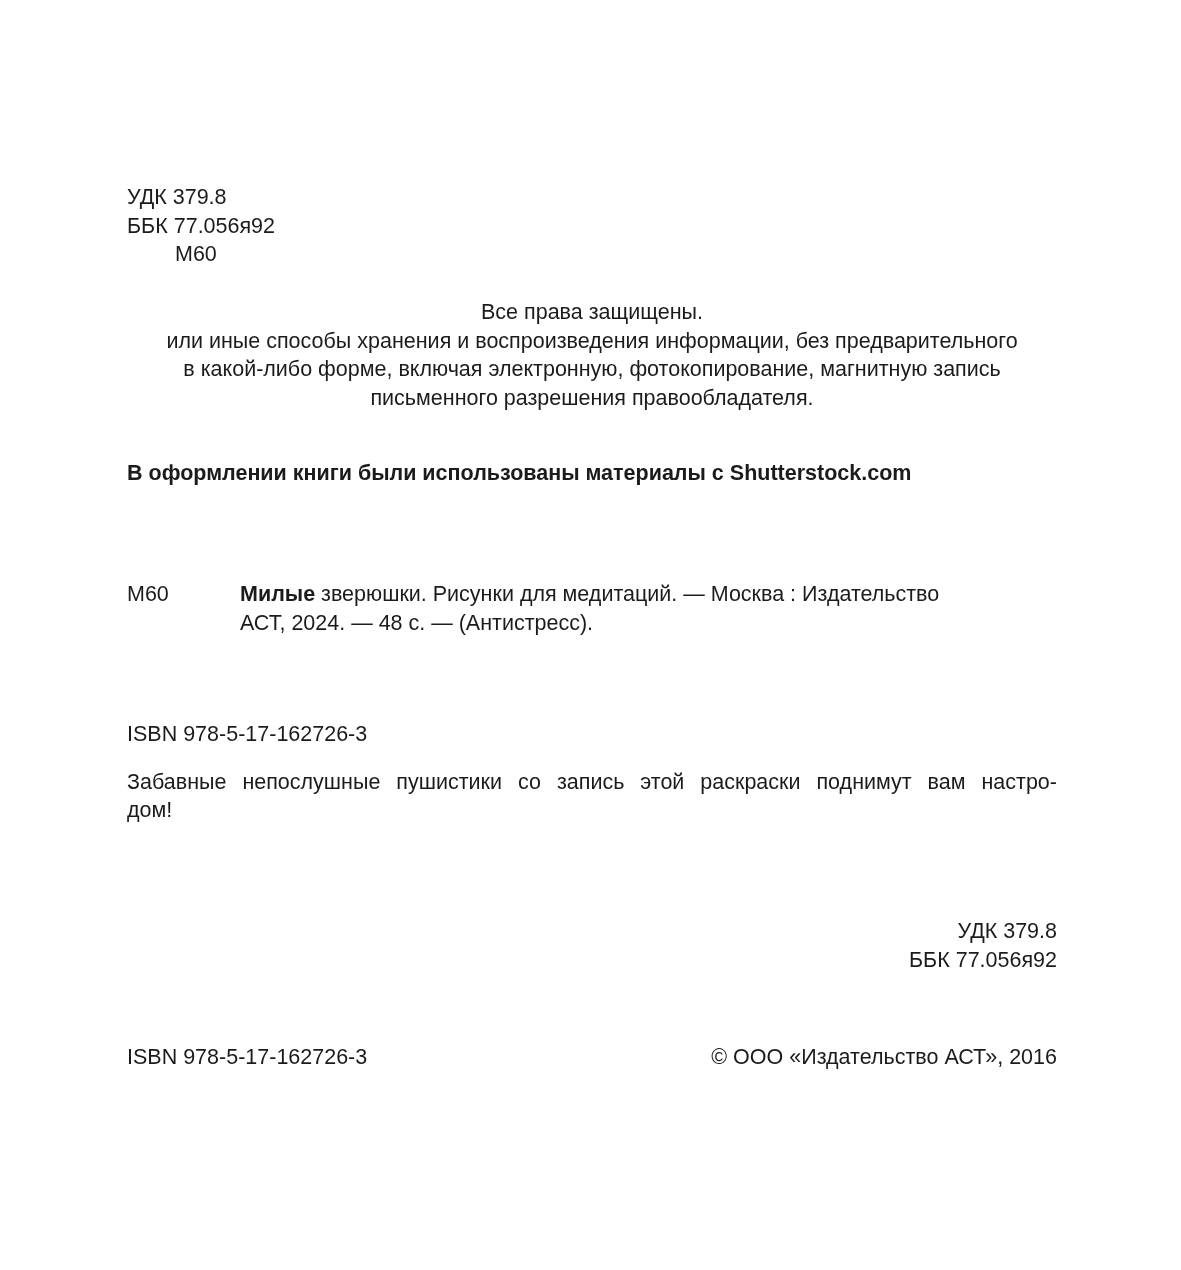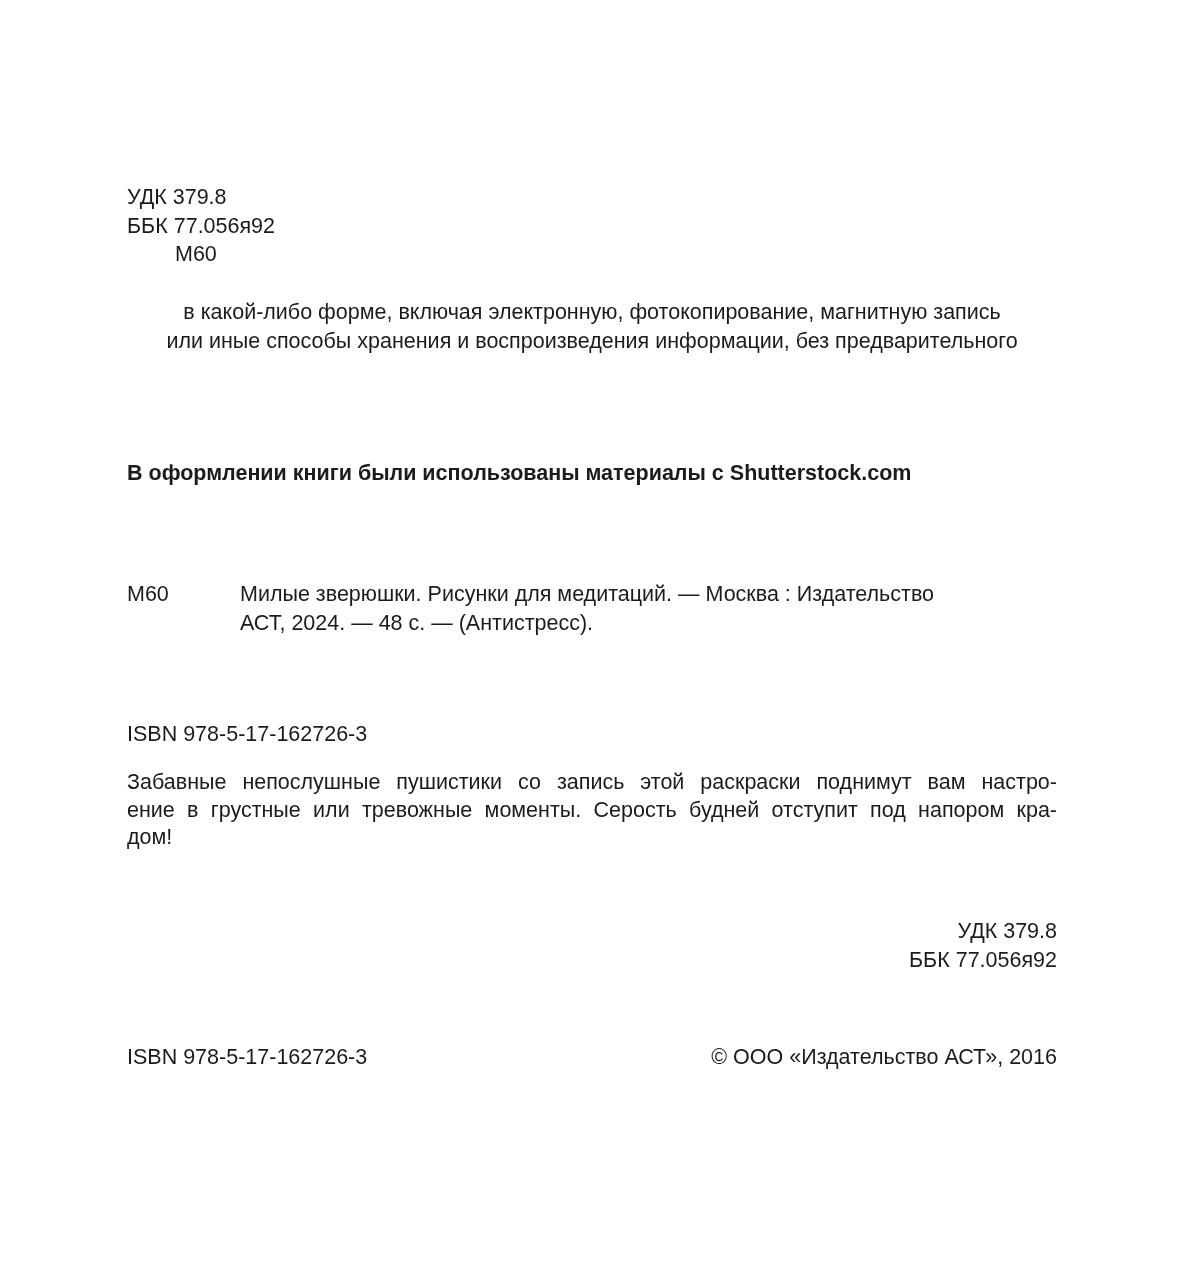--- a/index.html
+++ b/index.html
@@ -25,58 +25,59 @@
     line-height: 28.5px;
     font-weight: 400;
   }
   .top-codes { top: 183px; }
   .top-codes .indent { margin-left: 48px; }
   .rights { top: 298px; text-align: center; }
   .credit { top: 459px; font-weight: 700; }
   .catalog { top: 580px; display: flex; }
   .cat-label { width: 113px; flex: 0 0 113px; }
   .cat-text { flex: 1; }
-  .bold { font-weight: 400; }
+  .bold { font-weight: 700; }
   .isbn-block { top: 720px; }
   .annotation { top: 769px; line-height: 27.5px; }
   .annotation .jline { text-align: justify; text-align-last: justify; }
   .codes-right { top: 917px; text-align: right; }
   .footer { top: 1043px; display: flex; justify-content: space-between; }
 </style>
 </head>
 <body>
 
 <div class="page">
 
   <div class="block top-codes">
     <div>УДК 379.8</div>
     <div>ББК 77.056я92</div>
     <div class="indent">М60</div>
   </div>
 
   <div class="block rights">
+    <div>Все права защищены.</div>
+    <div>или иные способы хранения и воспроизведения информации, без предварительного</div>
     <div>в какой-либо форме, включая электронную, фотокопирование, магнитную запись</div>
-    <div>или иные способы хранения и воспроизведения информации, без предварительного</div>
+    <div>письменного разрешения правообладателя.</div>
   </div>
 
   <div class="block credit">В оформлении книги были использованы материалы с Shutterstock.com</div>
 
   <div class="block catalog">
     <div class="cat-label">М60</div>
     <div class="cat-text">
       <div><span class="bold">Милые</span><span> зверюшки. Рисунки для медитаций. — Москва : Издательство</span></div>
       <div>АСТ, 2024. — 48 с. — (Антистресс).</div>
     </div>
   </div>
 
   <div class="block isbn-block">ISBN 978-5-17-162726-3</div>
 
   <div class="block annotation">
     <div class="jline">Забавные непослушные пушистики со запись этой раскраски поднимут вам настро-</div>
-    <div class="jline">ение в грустные или тревожные моменты. Серость будней отступит под напором кра-</div>
     <div>дом!</div>
   </div>
 
   <div class="block codes-right">
     <div>УДК 379.8</div>
     <div>ББК 77.056я92</div>
   </div>
 
   <div class="block footer">
     <div>ISBN 978-5-17-162726-3</div>

